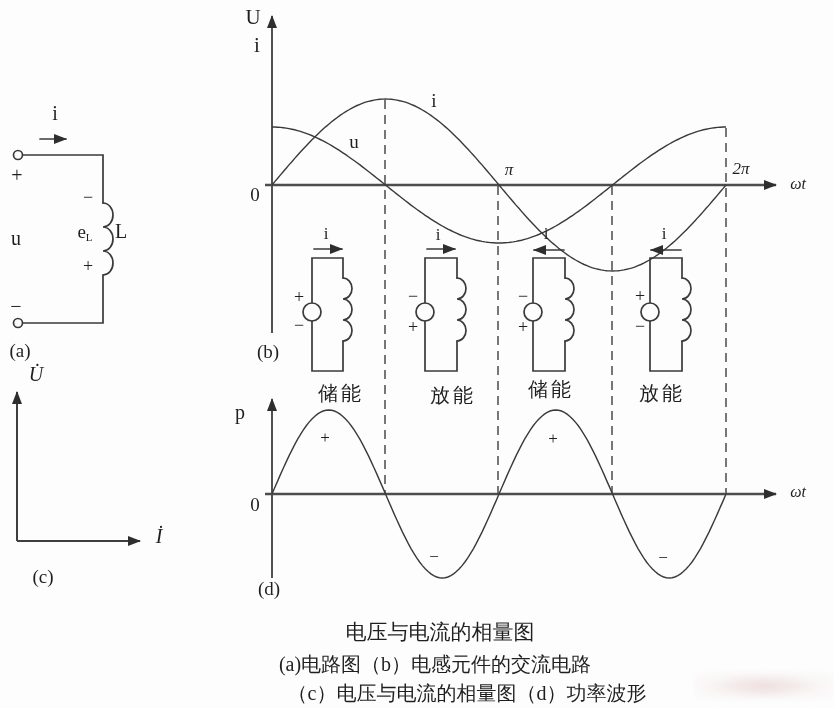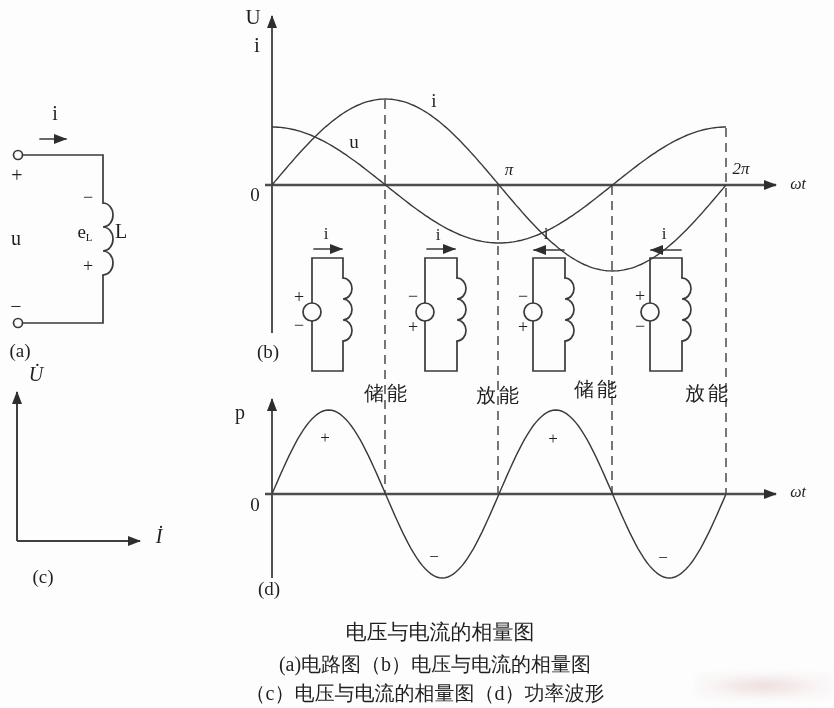--- a/index.html
+++ b/index.html
@@ -8,21 +8,21 @@
     font-family:"Liberation Serif","DejaVu Serif",serif;color:#1c1c1c;
   }
   svg.layer{position:absolute;left:0;top:0;}
   .lbl{
     position:absolute;transform:translate(-50%,-50%);
     white-space:nowrap;line-height:1;color:#1f1f1f;
   }
   .s16{font-size:16px}.s17{font-size:17px}.s18{font-size:18px}
   .s19{font-size:19px}.s20{font-size:20px}.s21{font-size:21px}
   .it{font-style:italic}
-  .cjk{letter-spacing:3px;margin-left:46px;}
+  .cjk{letter-spacing:3px;}
   .sub{font-size:11px;vertical-align:-3px;}
   .stroke{stroke:#3a3a3a;fill:none;stroke-width:1.7;stroke-linecap:round;}
   .curve{stroke:#3a3a3a;fill:none;stroke-width:1.4;}
   .axis{stroke:#3f3f3f;fill:none;stroke-width:1.8;}
   .axis-thick{stroke:#4d4d4d;fill:none;stroke-width:2.4;}
   #guides line{stroke:#555;stroke-width:1.6;stroke-dasharray:9 6;}
   .node{fill:#fdfdfd;stroke:#3a3a3a;stroke-width:1.7;}
   .smear{
     position:absolute;left:695px;top:672px;width:138px;height:28px;
     background:radial-gradient(ellipse at center,rgba(233,213,213,.8) 0%,rgba(245,237,237,.5) 55%,rgba(255,255,255,0) 100%);
@@ -148,17 +148,17 @@
   <div class="lbl s17" style="left:553px;top:438px">+</div>
   <div class="lbl s17" style="left:663px;top:557px">−</div>
   <div class="lbl s16 it" style="left:798px;top:492px">ωt</div>
   <div class="lbl s19" style="left:269px;top:588px">(d)</div>
 
   <div class="lbl s20 it" style="left:36px;top:374px">U̇</div>
   <div class="lbl s20 it" style="left:159px;top:536px">İ</div>
   <div class="lbl s19" style="left:43px;top:576px">(c)</div>
 
   <div class="lbl s21" style="left:440px;top:632px">电压与电流的相量图</div>
-  <div class="lbl s20" style="left:435px;top:664px">(a)电路图（b）电压与电流的相量图</div>
-  <div class="lbl s20" style="left:425px;top:693px">（c）电压与电流的相量图（d）功率波形</div>
+  <div class="lbl s20" style="left:435px;top:664px">(a)电路图（b）电感元件的交流电路</div>
+  <div class="lbl s20" style="left:467px;top:693px">（c）电压与电流的相量图（d）功率波形</div>
 
   <div class="smear"></div>
 </div>
 
 </body></html>

